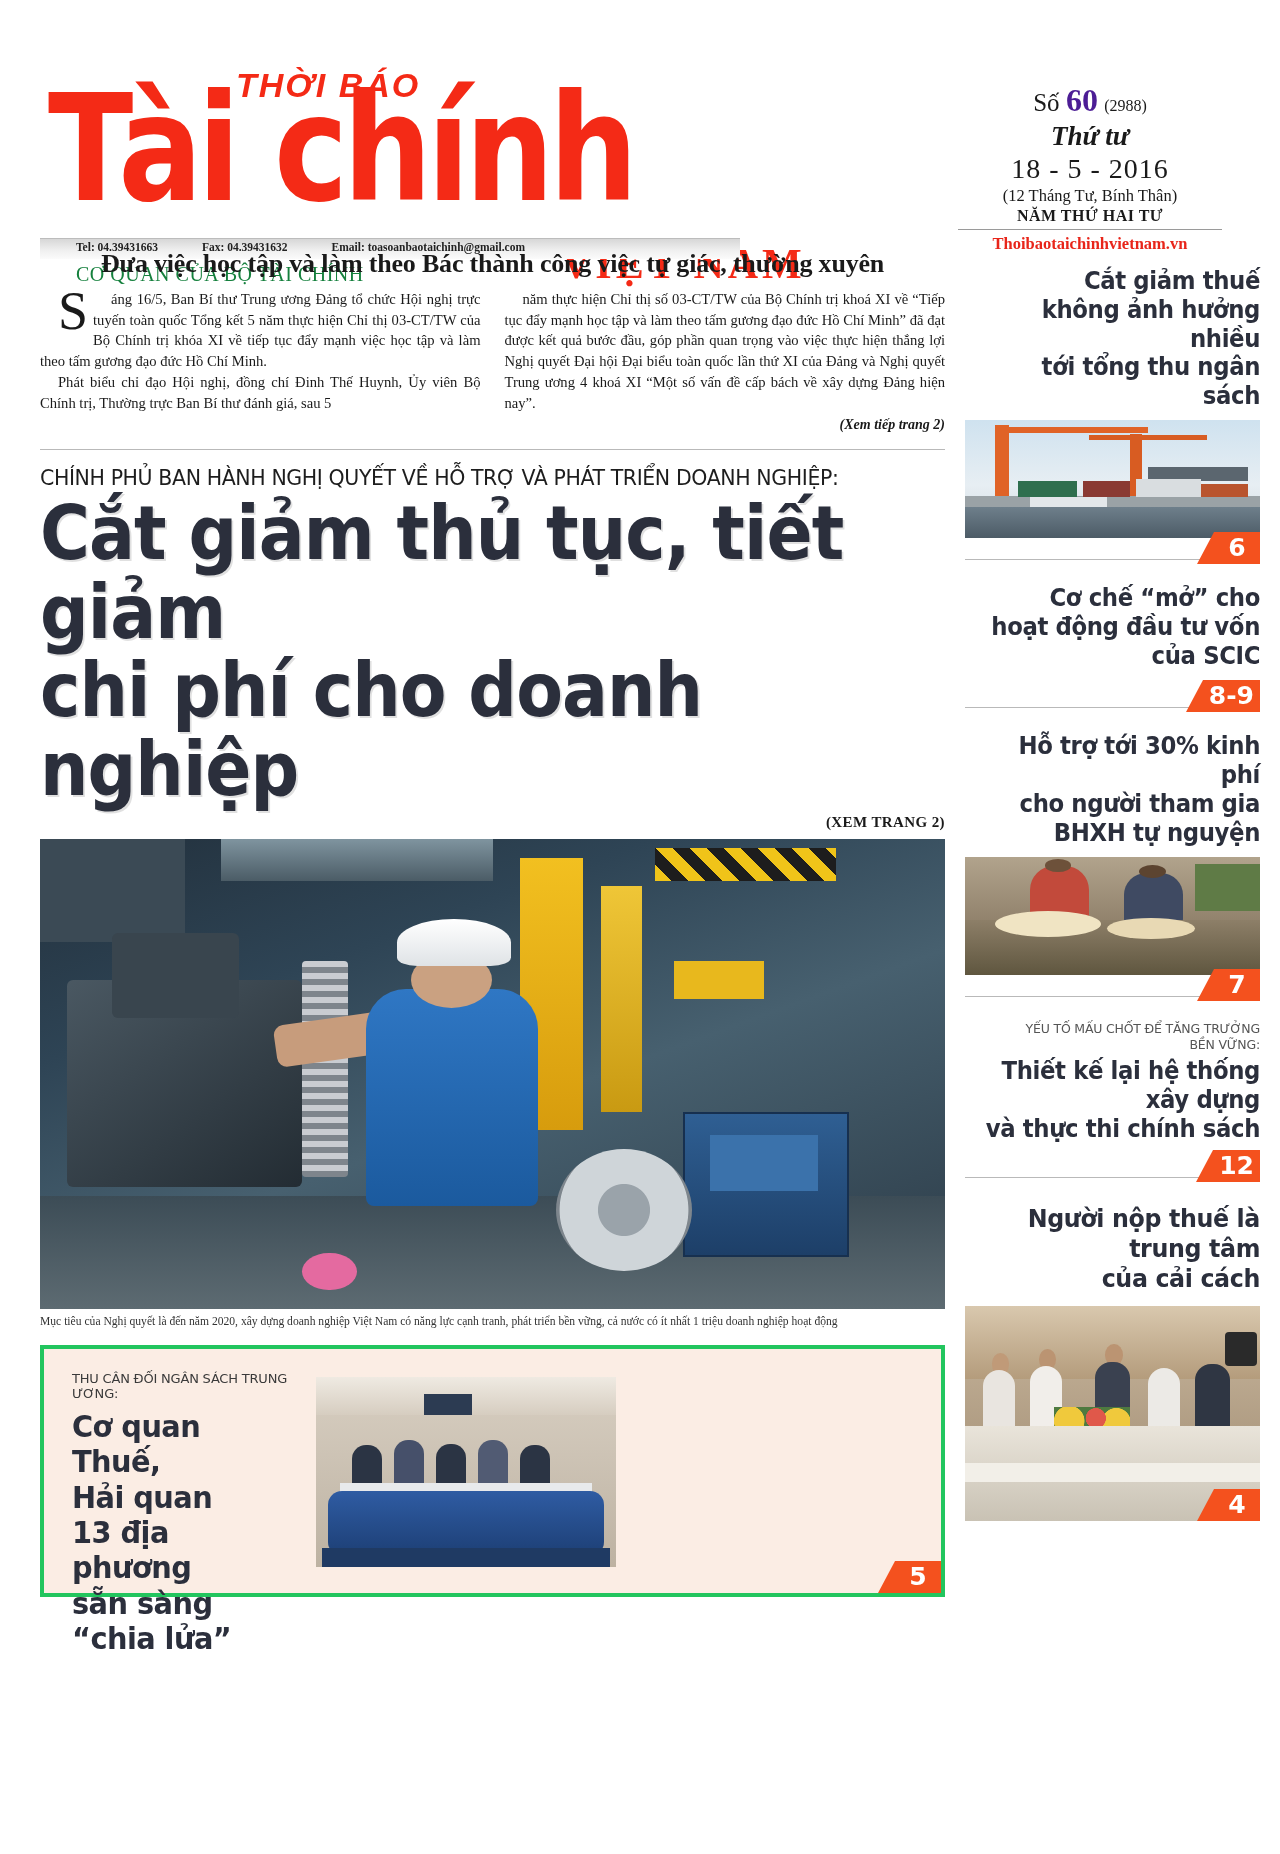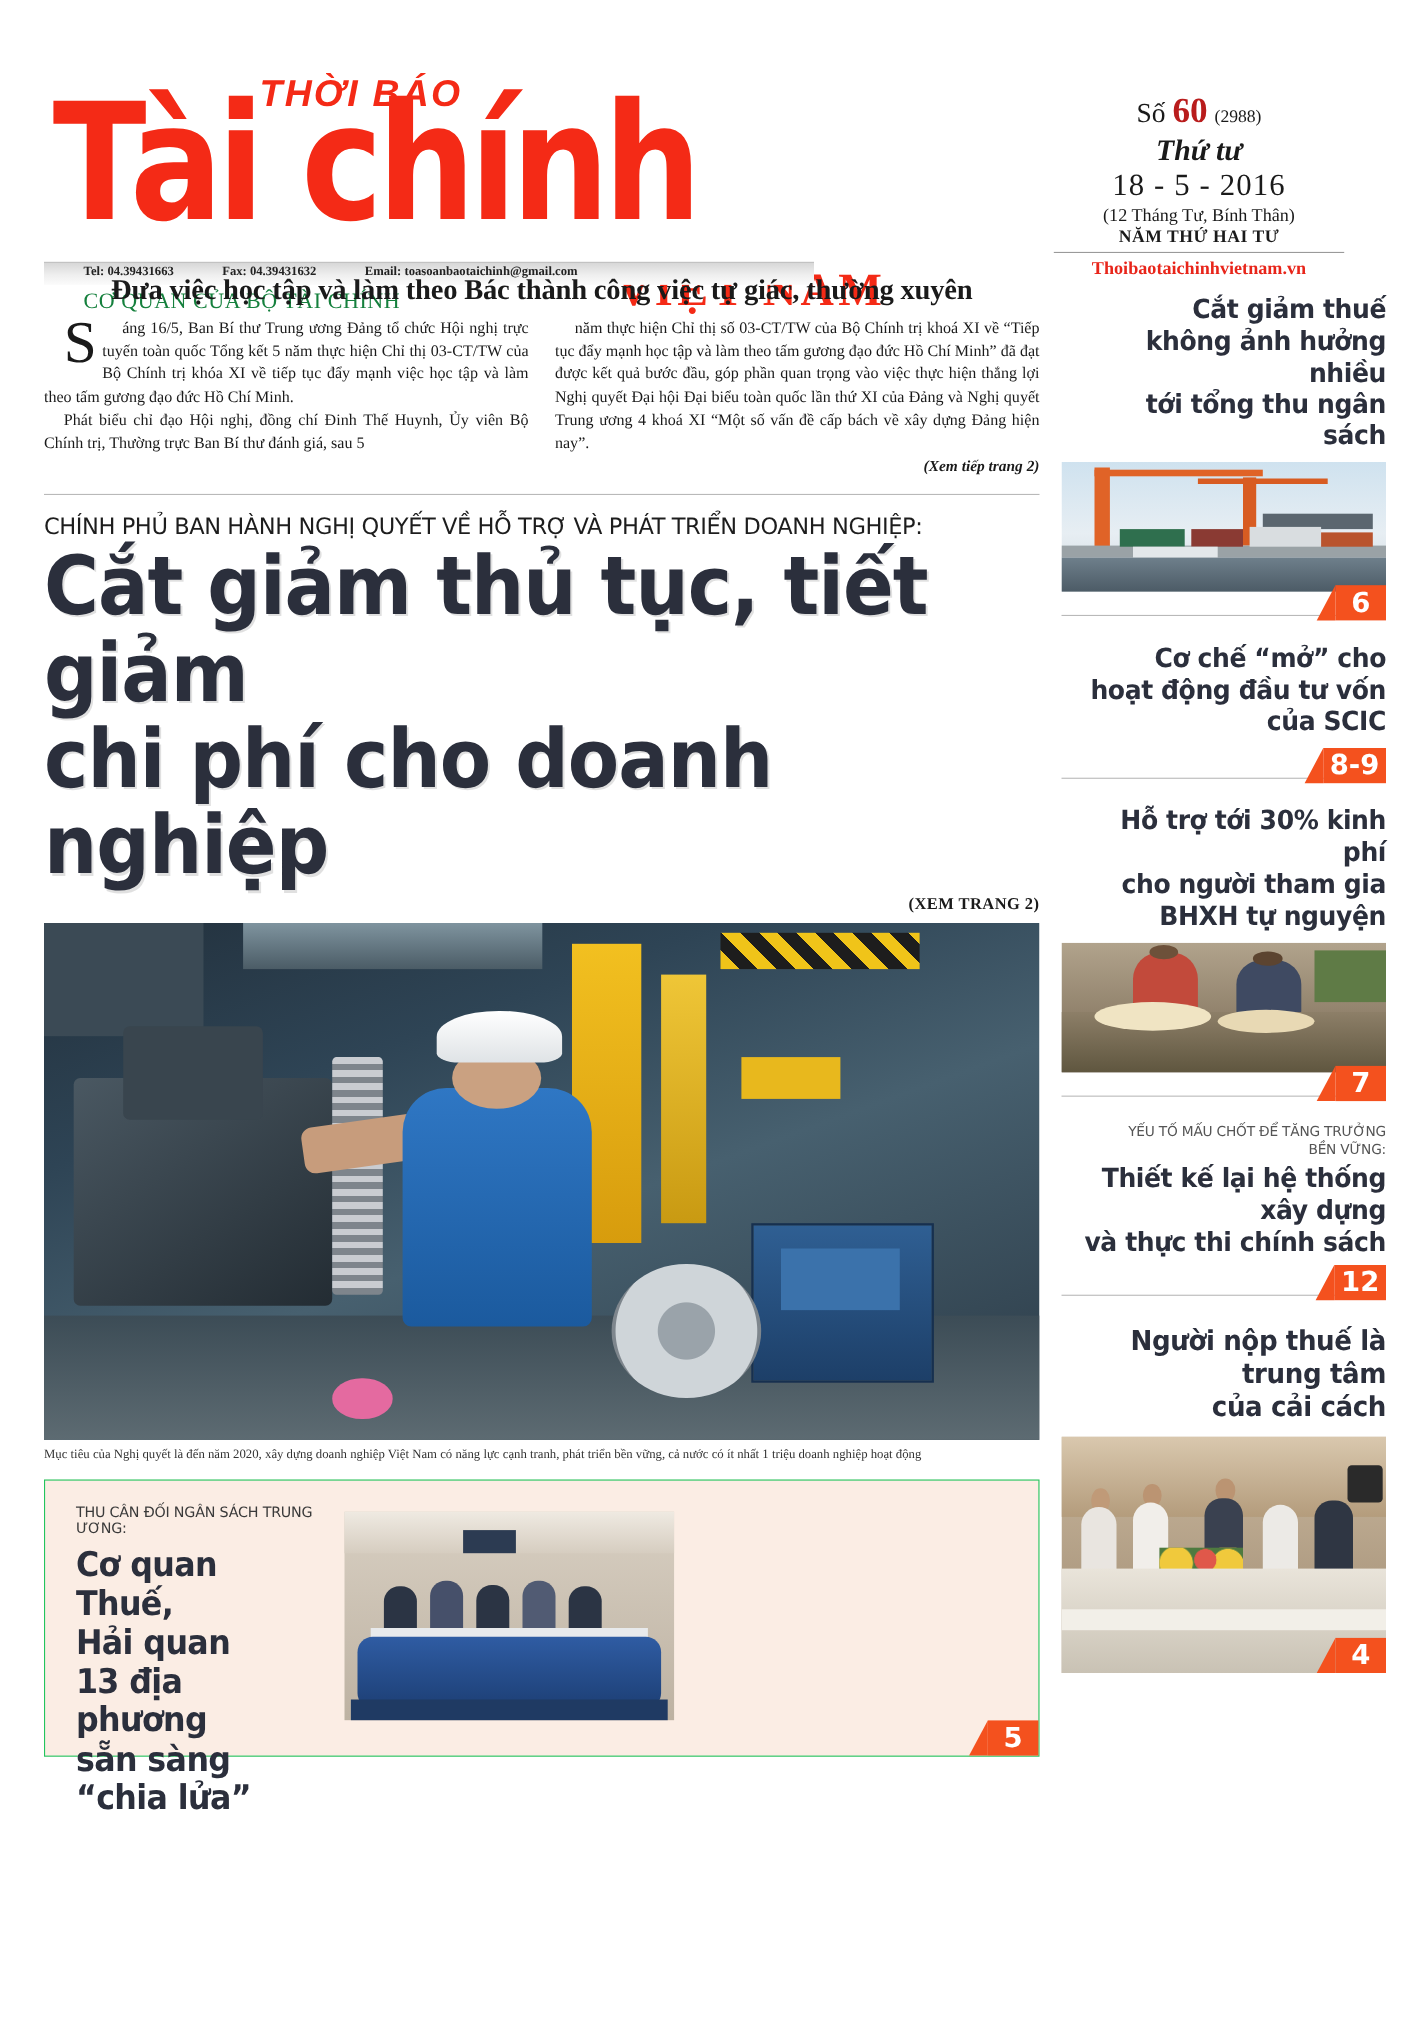--- a/index.html
+++ b/index.html
@@ -44,21 +44,21 @@
   }
   .contact-bar .row{
     display:flex;gap:44px;padding:2px 0 0 36px;
     font-family:"Liberation Serif", serif;font-weight:bold;
     font-size:11.5px;color:#222;
   }
   .head-right{
     position:absolute;right:40px;top:82px;width:300px;text-align:center;
   }
   .hr-issue{font-size:25px;letter-spacing:0;}
-  .hr-issue b{color:#b91c1c;font-size:32px;}
+  .hr-issue b{color:#4c1d95;font-size:32px;}
   .hr-issue .sub{font-size:16px;}
   .hr-day{font-style:italic;font-weight:bold;font-size:27px;margin-top:2px;}
   .hr-date{font-size:28px;margin-top:1px;letter-spacing:1px;}
   .hr-lunar{font-size:16.5px;margin-top:1px;}
   .hr-year{font-weight:bold;font-size:16px;letter-spacing:0.5px;margin-top:1px;}
   .hr-rule{border-top:1px solid #9a9a9a;margin:4px 18px 4px 18px;}
   .hr-site{color:#E8251A;font-weight:bold;font-size:16.5px;font-family:"Liberation Serif",serif;}
 
   
   .body-wrap{position:relative;display:flex;padding:0 40px;box-sizing:border-box;}
@@ -96,21 +96,21 @@
   .xemtrang{font-weight:bold;font-size:15px;text-align:right;margin:6px 0 8px 0;letter-spacing:0.4px;}
 
   .photo-main{
     position:relative;width:905px;height:470px;overflow:hidden;border:0;
   }
   .cap{font-size:11.6px;color:#333;margin-top:5px;line-height:1.3;}
 
   
   .promo{
     margin-top:16px;position:relative;width:905px;height:252px;
-    background:#FBEDE4;border:1px solid #22c55e;box-sizing:border-box;
+    background:#FBEDE4;border:4px solid #22c55e;box-sizing:border-box;
     display:flex;
   }
   .promo-left{width:260px;padding:22px 0 0 28px;box-sizing:border-box;}
   .promo-kicker{
     font-family:"DejaVu Sans",sans-serif;font-size:13px;color:#3a3a3a;
     letter-spacing:-0.2px;margin-bottom:8px;
   }
   .promo-head{
     font-family:"DejaVu Sans",sans-serif;font-weight:bold;color:#2b2f3c;
     font-size:31px;line-height:1.14;letter-spacing:-0.6px;

